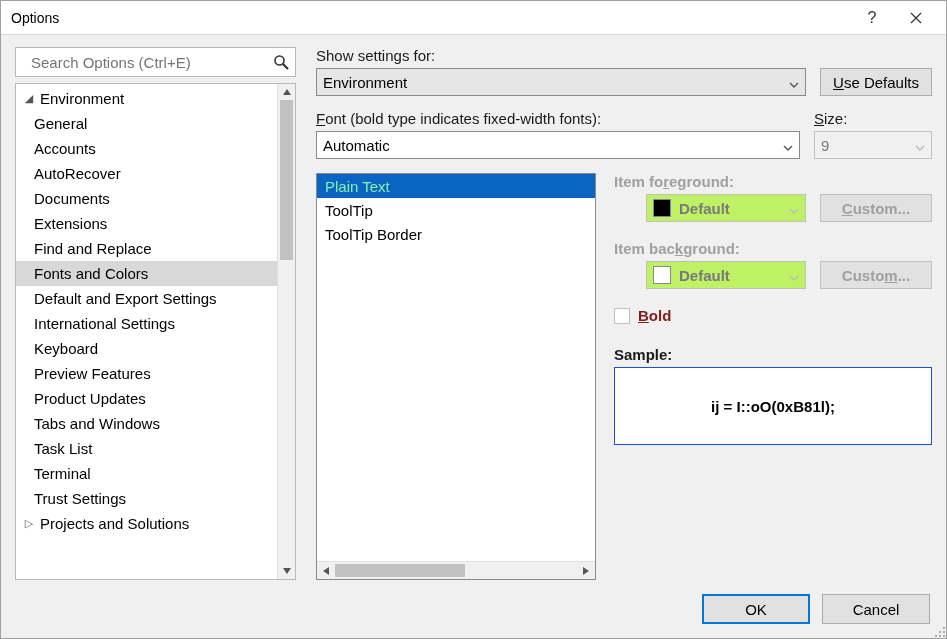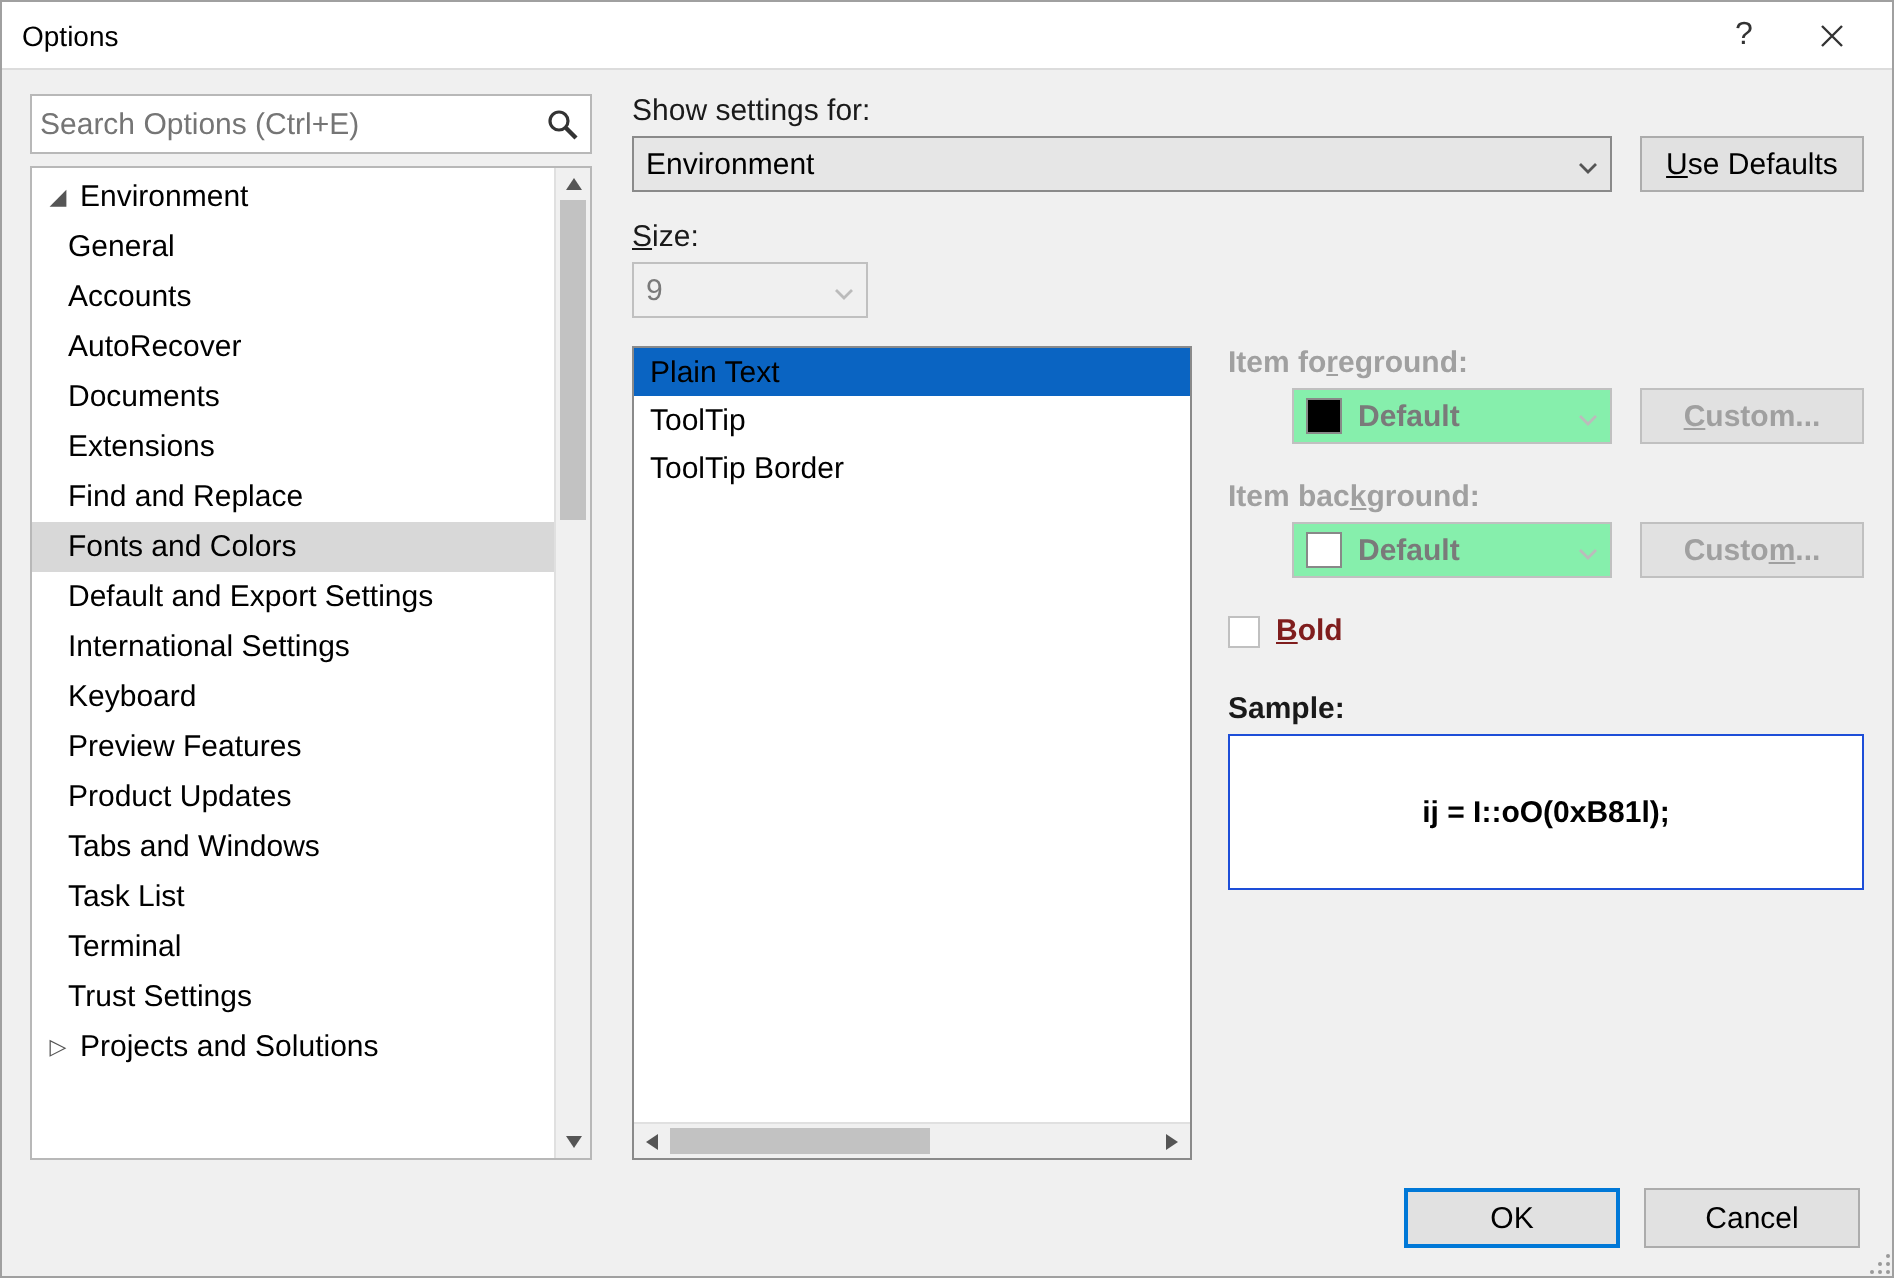--- a/index.html
+++ b/index.html
@@ -12,21 +12,21 @@
   .title-spacer { flex: 1 1 auto; }
   .title-btn { width: 44px; height: 30px; display: flex; align-items: center; justify-content: center; color: #333; }
   .title-btn svg { width: 12px; height: 12px; stroke: #333; stroke-width: 1; fill: none; }
 
   
   .content { flex: 1 1 auto; display: flex; padding: 12px 14px 0 14px; gap: 20px; overflow: hidden; }
 
   
   .left { width: 302px; display: flex; flex-direction: column; }
   .search-wrap { position: relative; border: 1px solid #b8b8b8; background: #fff; height: 30px; display: flex; align-items: center; margin-bottom: 6px; }
-  .search-input { flex:1; border:none; outline:none; padding:0 4px; font-size: 15px; color: #0c4a6e; background:transparent; }
+  .search-input { flex:1; border:none; outline:none; padding:0 15px; font-size: 15px; color: #0c4a6e; background:transparent; }
   .search-icon { width: 28px; display:flex; align-items:center; justify-content:center; }
 
   .tree-wrap { flex:1; border:1px solid #b8b8b8; background:#fff; position:relative; overflow: hidden; display:flex; }
   .tree { flex:1; overflow-y: hidden; padding: 2px 0; position:relative; }
   .tree-scrollbar { width: 18px; background:#f0f0f0; border-left:1px solid #e0e0e0; position:relative; }
   .tree-scrollbar .thumb { position:absolute; top:16px; left:2px; right:2px; height:160px; background:#c2c2c2; }
   .tree-scrollbar .arrow { position:absolute; left:0; right:0; height:16px; display:flex; align-items:center; justify-content:center; }
   .tree-scrollbar .arrow.up { top:0; }
   .tree-scrollbar .arrow.down { bottom:0; }
 
@@ -53,29 +53,29 @@
 
   .btn { height: 30px; min-width: 112px; border:1px solid #acacac; background:#e1e1e1; display:flex; align-items:center; justify-content:center; font-size:15px; padding: 0 12px; }
   .btn.primary { border:2px solid #0078d7; background:#e1e1e1; }
 
   
   .items-area { display:flex; gap: 18px; flex:1; }
   .listbox-wrap { width: 280px; display:flex; flex-direction:column; }
   .listbox { flex:1; border:1px solid #8a8a8a; background:#fff; overflow:hidden; display:flex; flex-direction:column; }
   .list-body { flex:1; }
   .list-row { height:24px; padding:0 8px; display:flex; align-items:center; font-size:15px; }
-  .list-row.selected { background:#0a64c2; color:#000000; }
+  .list-row.selected { background:#0a64c2; color:#86efac; }
   .hscroll { height:18px; border-top:1px solid #e0e0e0; background:#f0f0f0; display:flex; align-items:center; position:relative; }
   .hscroll .harrow { width:18px; height:100%; display:flex; align-items:center; justify-content:center; }
   .hscroll .hthumb { position:absolute; left:18px; top:2px; bottom:2px; width:130px; background:#c2c2c2; }
 
   
   .right-side { flex:1; display:flex; flex-direction:column;font-weight:bold; }
   .fg-bg-row { display:flex; gap:14px; align-items:flex-end; margin-bottom: 18px; }
-  .color-combo { height:28px; width:160px; border:1px solid #c0c0c0; background:#86efac; display:flex; align-items:center; padding:0 6px; gap:8px; color:#7a7a7a;margin-left:32px; }
+  .color-combo { height:28px; width:160px; border:1px solid #c0c0c0; background:#bef264; display:flex; align-items:center; padding:0 6px; gap:8px; color:#7a7a7a;margin-left:32px; }
   .swatch { width:18px; height:18px; border:1px solid #888; }
   .swatch.black { background:#000; }
   .swatch.white { background:#fff; }
   .custom-btn { height:28px; width:112px; border:1px solid #c0c0c0; background:#e1e1e1; color:#a0a0a0; display:flex; align-items:center; justify-content:center; font-size:15px; }
 
   .chk { display:flex; align-items:center; gap:8px; color:#7f1d1d; margin-bottom: 22px; }
   .chkbox { width:16px; height:16px; border:1px solid #c0c0c0; background:#fff; }
 
   .sample-box { border:1px solid #1d4ed8; background:#fff; height:78px; display:flex; align-items:center; justify-content:center; font-size:15px; }
 
@@ -201,20 +201,29 @@
                 <path class="caret-down-path" d="M1 1 L5 5 L9 1"></path>
               </svg></span>
         </div>
       </div>
       <div class="btn" style="height:28px;">
         <span><span class="u">U</span><span>se Defaults</span></span>
       </div>
     </div>
 
     <div class="row">
+      <div class="col" style="flex:1;">
+        <div class="label"><span class="u">F</span>ont (bold type indicates fixed-width fonts):</div>
+        <div class="combo white">
+          <span>Automatic</span>
+          <span class="caret"><svg viewBox="0 0 10 6">
+                <path class="caret-down-path" d="M1 1 L5 5 L9 1"></path>
+              </svg></span>
+        </div>
+      </div>
       <div class="col" style="width:118px;">
         <div class="label"><span class="u">S</span>ize:</div>
         <div class="combo disabled">
           <span>9</span>
           <span class="caret"><svg viewBox="0 0 10 6">
                 <path d="M1 1 L5 5 L9 1" stroke="#bbb" stroke-width="1.4" fill="none"></path>
               </svg></span>
         </div>
       </div>
     </div>

